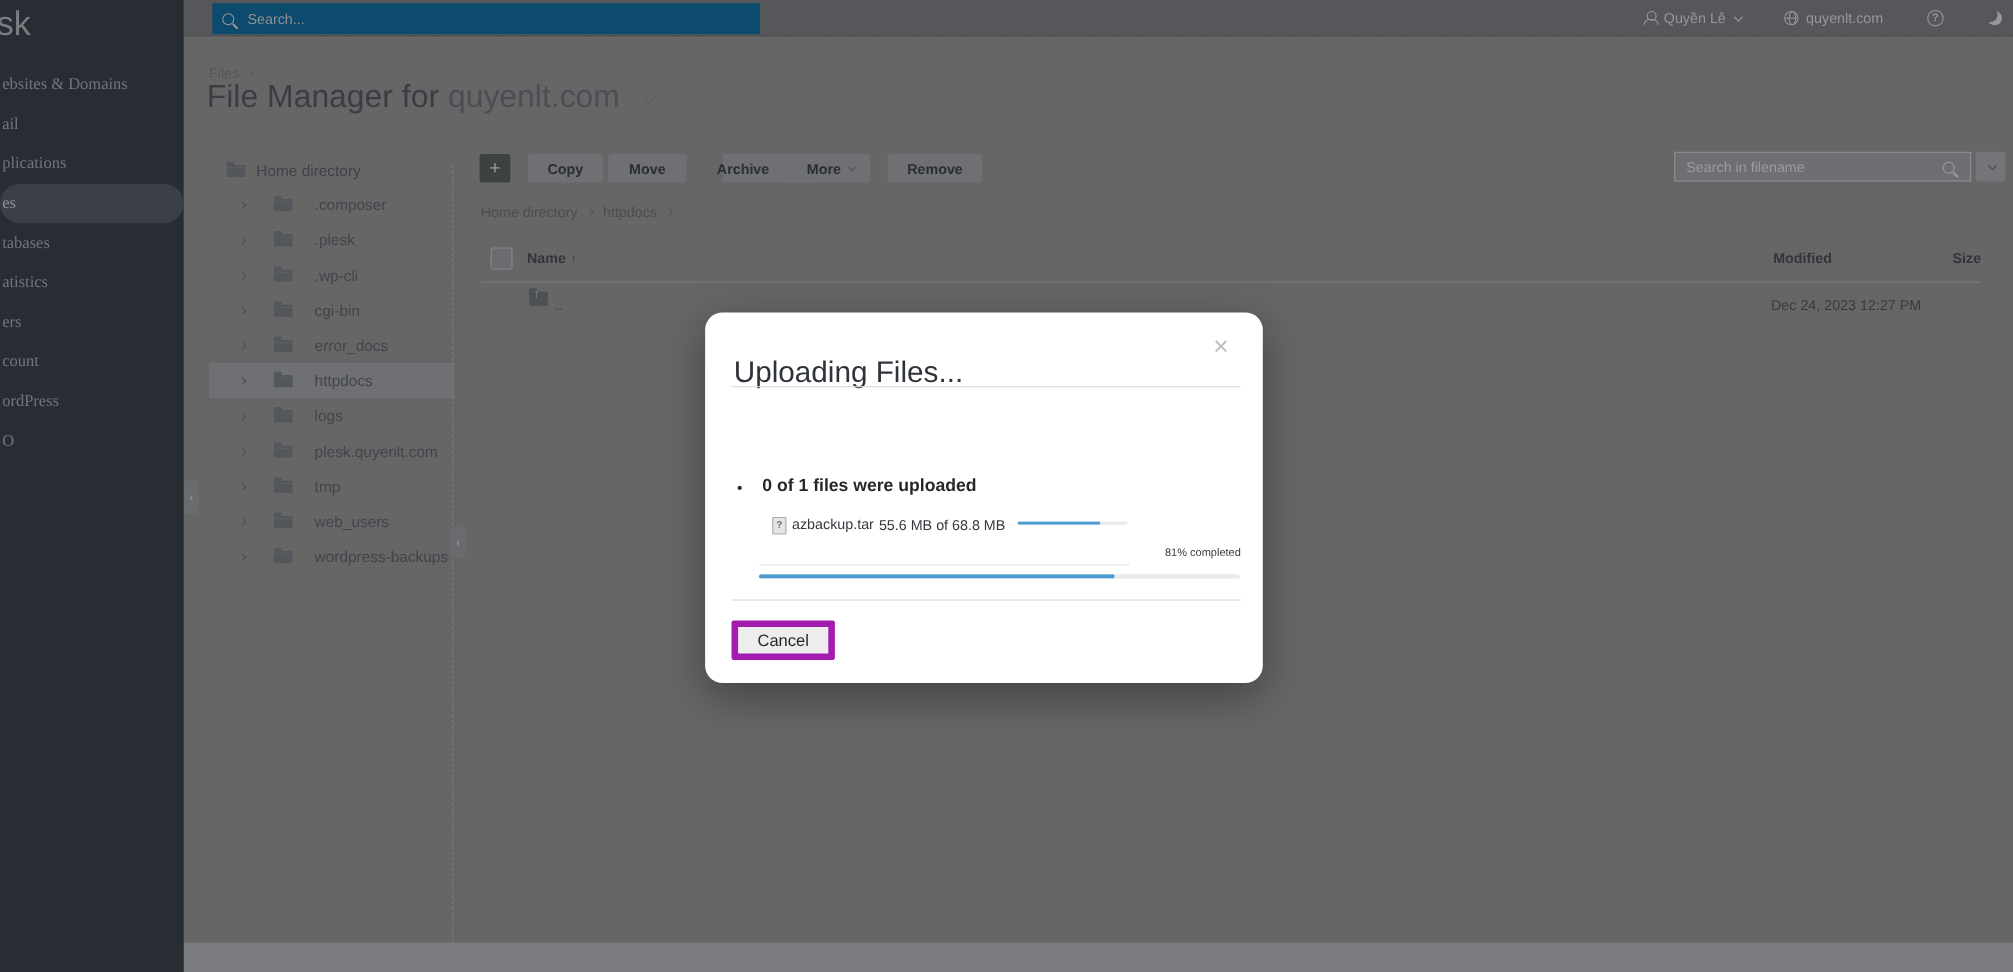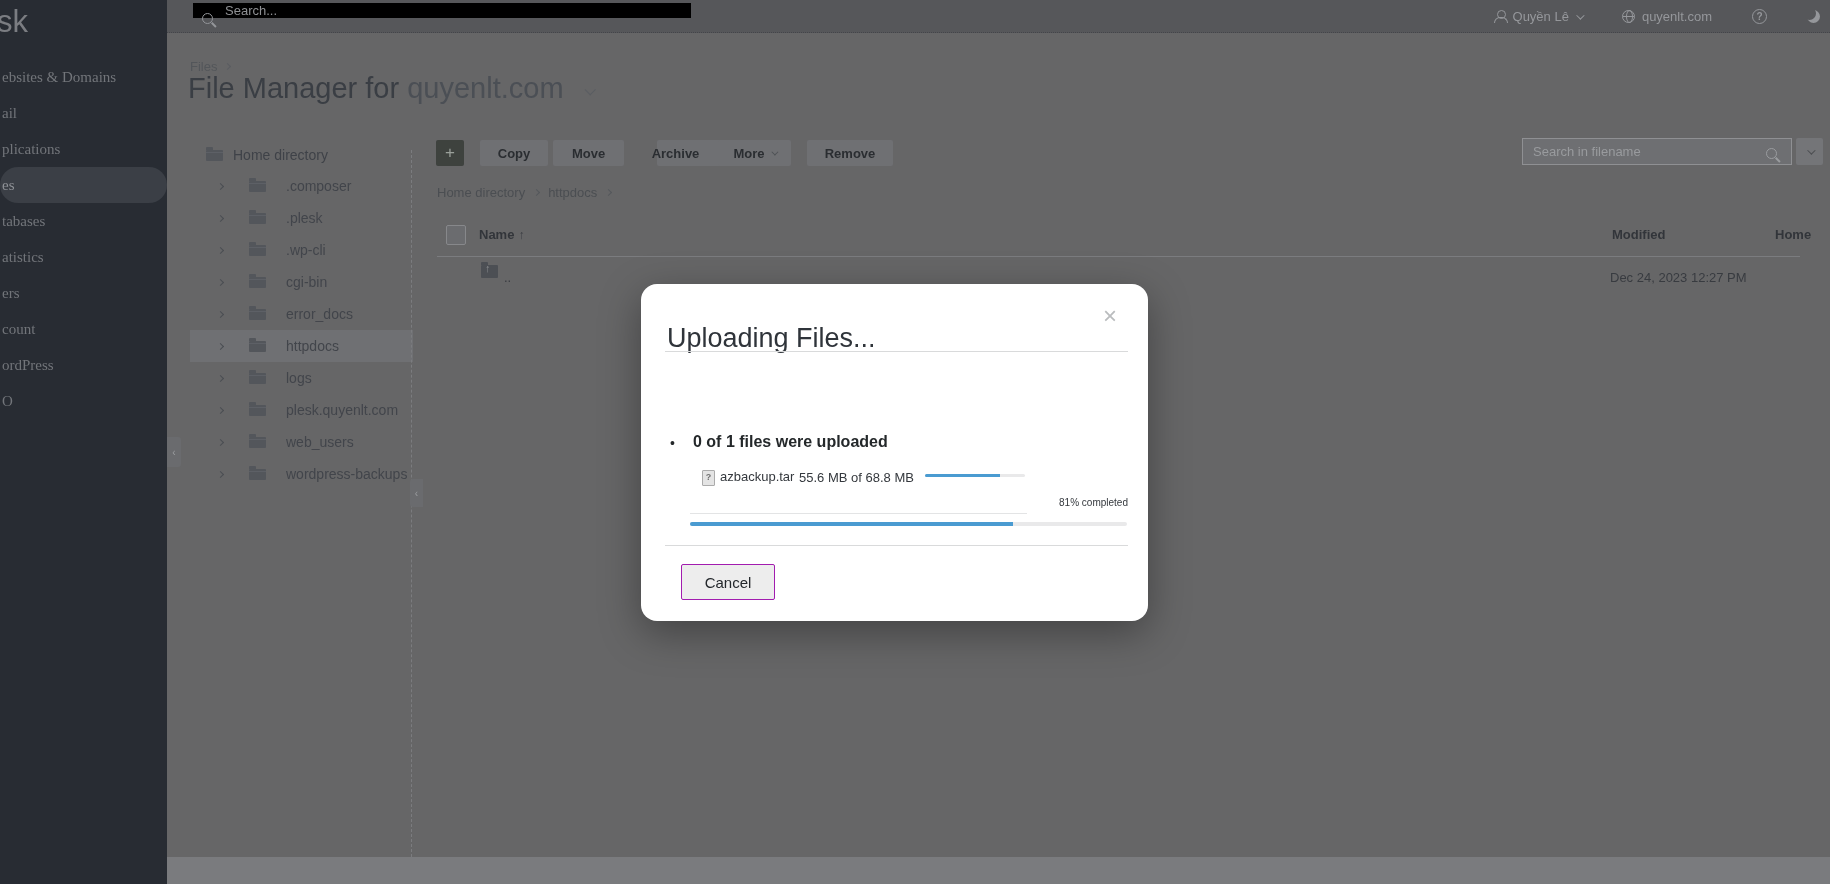--- a/index.html
+++ b/index.html
@@ -11,21 +11,21 @@
   .sidebar { position:absolute; left:0; top:0; width:167px; height:884px; background:#282c33; z-index:2; }
   .logo { position:absolute; top:4px; left:-3px; font-size:31px; font-weight:400; color:#7b7d82; letter-spacing:0; }
   .sb-nav { position:absolute; top:59px; left:0; right:0;font-family:Liberation Serif, serif; }
   .sb-item { height:36px; display:flex; align-items:center; padding-left:2px;
     font-size:15px; color:#72757a; cursor:pointer; }
   .sb-item.active { background:#3b3f46; color:#8e9196;border-radius:18px; }
 
   
   .topbar { position:absolute; left:167px; top:0; width:1663px; height:33px; background:#56575a;
     border-bottom:1px dotted #44454a; }
-  .tb-search { position:absolute; left:26px; top:3px; width:498px; height:15px; background:#000000;
+  .tb-search { position:absolute; left:26px; top:3px; width:498px; height:28px; background:#0c4a6e;
     border:none; outline:none; color:#9b9da0; font-size:13px; padding:0 10px 0 32px;
     font-family:"Liberation Sans", sans-serif; }
   .tb-search::placeholder { color:#8f9194; }
   .tb-mag { position:absolute; left:35px; top:10px; color:#94969a; }
   .icon-mag { position:relative; width:11px; height:11px; border:1.5px solid currentColor;
     border-radius:50%; display:inline-block; }
   .icon-mag::after { content:""; position:absolute; width:6px; height:1.5px; background:currentColor;
     transform:rotate(45deg); right:-5px; bottom:-2px; }
   .tb-right { position:absolute; right:10px; top:0; height:33px; display:flex; align-items:center;
     gap:13px; color:#95979b; font-size:13px; }
@@ -138,22 +138,22 @@
   .icon-file { width:13px; height:16px; background:#e4e4e4; border:1px solid #ababab; border-radius:1px;
     display:inline-flex; align-items:center; justify-content:center; font-size:9px; font-weight:700;
     color:#707070; vertical-align:middle; margin-right:5px; }
   .m-size { position:absolute; left:158px; top:186px; font-size:13px; color:#34383d; }
   .bar { background:#e9e9ea; border-radius:2px; overflow:hidden; position:absolute; }
   .bar-fill { height:100%; background:#4a9bd1; }
   .bar-small { left:284px; top:190px; width:100px; height:3px; }
   .m-rowline { position:absolute; left:49px; top:229px; width:337px; height:1px; background:#e3e4e5; }
   .m-pct { position:absolute; left:397px; top:213px; width:90px; text-align:right; font-size:10px; color:#34383d; }
   .bar-main { left:49px; top:238px; width:437px; height:4px; }
-  .m-cancel { position:absolute; left:40px; top:280px; width:94px; height:36px; background:#ededed;
-    border:1px solid #a21caf; border-radius:2px; font-family:"Liberation Sans", sans-serif;
+  .m-cancel { position:absolute; left:24px; top:280px; width:94px; height:36px; background:#ededed;
+    border:6px solid #a21caf; border-radius:2px; font-family:"Liberation Sans", sans-serif;
     font-size:15px; color:#24282c; cursor:pointer; }
 </style>
 </head>
 <body>
 
 <div class="page">
 
   <div class="sidebar">
     <div class="logo">sk</div>
     <div class="sb-nav">
@@ -258,20 +258,25 @@
       </div>
     <div class="tree-row tree-child">
         <span class="chev-t"></span>
         <span class="icon-folder"></span>
         <span>logs</span>
       </div>
     <div class="tree-row tree-child">
         <span class="chev-t"></span>
         <span class="icon-folder"></span>
         <span>plesk.quyenlt.com</span>
+      </div>
+    <div class="tree-row tree-child">
+        <span class="chev-t"></span>
+        <span class="icon-folder"></span>
+        <span>tmp</span>
       </div>
     <div class="tree-row tree-child">
         <span class="chev-t"></span>
         <span class="icon-folder"></span>
         <span>web_users</span>
       </div>
     <div class="tree-row tree-child">
         <span class="chev-t"></span>
         <span class="icon-folder"></span>
         <span>wordpress-backups</span>
@@ -306,21 +311,21 @@
     <span class="chev-r"></span>
     <span>httpdocs</span>
     <span class="chev-r"></span>
   </div>
 
   <div class="cb"></div>
   <div class="th th-name">
     <span>Name</span><span class="sort">↑</span>
   </div>
   <div class="th th-mod">Modified</div>
-  <div class="th th-size">Home</div>
+  <div class="th th-size">Size</div>
   <div class="th-line"></div>
 
   <div class="row-up-icon">
       <span class="up">↑</span>
     </div>
   <div class="row-name">..</div>
   <div class="row-mod">Dec 24, 2023 12:27 PM</div>
 
   <div class="footer"></div>
 

